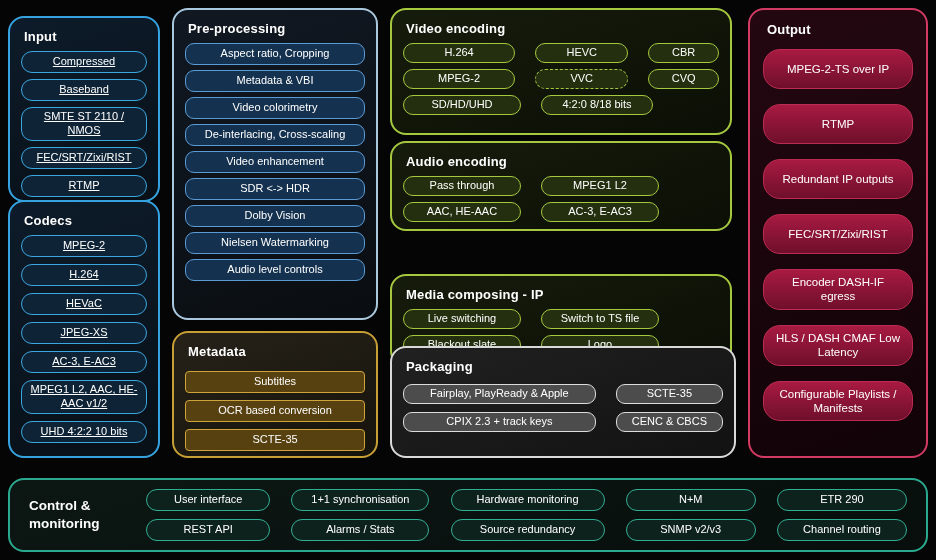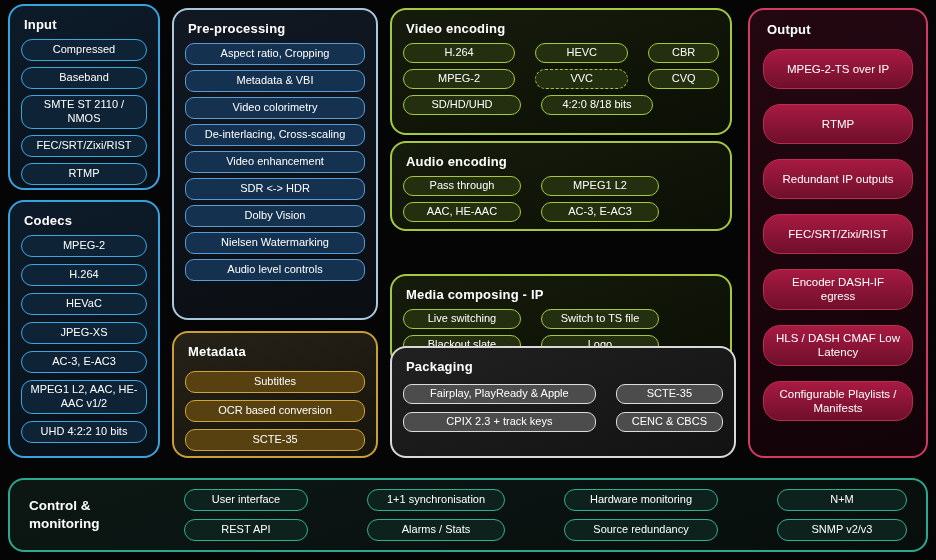--- a/index.html
+++ b/index.html
@@ -14,29 +14,29 @@
     display:flex; align-items:center; justify-content:center; text-align:center;
     color:#fff; font-size:11px; line-height:1.25; border-radius:11px;
     padding:2px 6px; min-height:22px;
   }
   .vlist { display:flex; flex-direction:column; }
   .rowset { display:flex; flex-direction:column; gap:6px; }
   .hrow { display:flex; gap:20px; }
 
   
   .p-blue { border:2px solid #36a3e0; background:linear-gradient(160deg,#0d1b2a,#081017); }
-  .pill-blue { border:1.5px solid #3aa7e0; background:#0e2336; }
+  .pill-blue { border:1.5px solid #3aa7e0; background:#0e2336;text-decoration:underline; }
 
   
   .p-lightblue { border:2px solid #a9c7dd; background:linear-gradient(160deg,#111822,#0a0e12); }
   .pill-navy { border:1.5px solid #5b9bd5; background:#14314f; border-radius:9px; }
 
   
   .p-gold { border:2px solid #c79f35; background:linear-gradient(160deg,#262219,#16130c); }
-  .pill-gold { border:1.5px solid #cfa43a; background:#574110; border-radius:10px; }
+  .pill-gold { border:1.5px solid #cfa43a; background:#574110; border-radius:4px; }
 
   
   .p-green { border:2px solid #a6c83e; background:linear-gradient(160deg,#161c0c,#0b0f05); }
   .pill-green { border:1.5px solid #a6c83e; background:#232f0e; border-radius:10px; min-height:20px; }
 
   
   .p-gray { border:2px solid #d9d9d9; background:linear-gradient(160deg,#212121,#121212); }
   .pill-gray { border:1.5px solid #dcdcdc; background:#4c4c4c; border-radius:9px; min-height:20px; }
 
   
@@ -44,21 +44,21 @@
   .out-btn {
     width:150px; min-height:40px; border-radius:17px; font-size:11.5px; padding:5px 12px;
     background:linear-gradient(180deg,#a81a42,#6f0f2b); border:1px solid #bb2b52;
   }
 
   
   .p-teal { border:2px solid #2ba98f; background:linear-gradient(160deg,#0c1714,#070e0c); }
   .pill-teal { border:1.5px solid #2fae93; background:#0e221d; }
 
   
-  #input-panel         { left:8px;   top:4px;   width:152px; height:186px; }
+  #input-panel         { left:8px;   top:16px;   width:152px; height:186px; }
   #codecs-panel        { left:8px;   top:200px; width:152px; height:258px; }
   #preprocessing-panel { left:172px; top:8px;   width:206px; height:312px; }
   #metadata-panel      { left:172px; top:331px; width:206px; height:127px; }
   #video-panel         { left:390px; top:8px;   width:342px; height:127px; }
   #audio-panel         { left:390px; top:141px; width:342px; height:90px; }
   #media-panel         { left:390px; top:238px; width:342px; height:93px;margin-top:36px; }
   #packaging-panel     { left:390px; top:346px; width:346px; height:112px; }
   #output-panel        { left:748px; top:8px;   width:180px; height:450px; }
   #control-panel       { left:8px;   top:478px; width:920px; height:74px; }
 
@@ -230,16 +230,20 @@
           <div class="pill pill-teal">Alarms / Stats</div>
         </div>
       <div class="ctl-group g3">
           <div class="pill pill-teal">Hardware monitoring</div>
           <div class="pill pill-teal">Source redundancy</div>
         </div>
       <div class="ctl-group g4">
           <div class="pill pill-teal">N+M</div>
           <div class="pill pill-teal">SNMP v2/v3</div>
         </div>
+      <div class="ctl-group g5">
+          <div class="pill pill-teal">ETR 290</div>
+          <div class="pill pill-teal">Channel routing</div>
+        </div>
     </div>
   </section>
 
 </div>
 
 </body></html>

